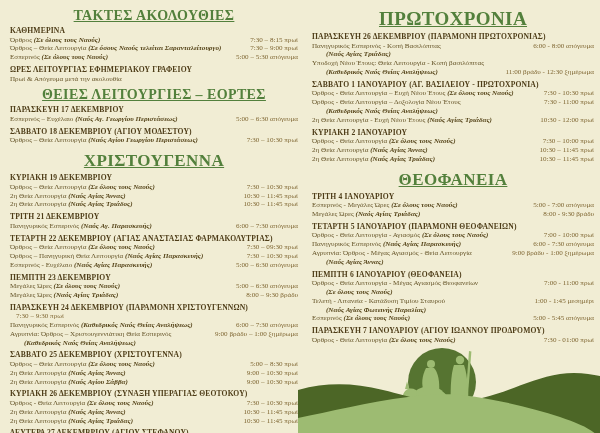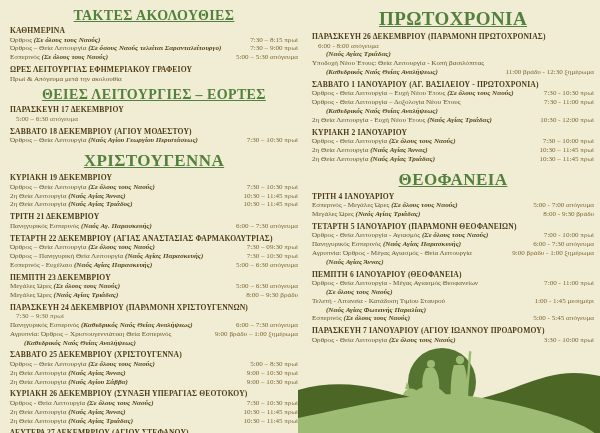--- a/index.html
+++ b/index.html
@@ -63,20 +63,21 @@
         <div class="row">
           <span class="txt"><span>Πρωί &amp; Απόγευμα μετά την ακολουθία</span></span>
         </div>
       </div>
     </section>
     <section>
       <div class="sec-title t-md">ΘΕΙΕΣ ΛΕΙΤΟΥΡΓΙΕΣ – ΕΟΡΤΕΣ</div>
       <div class="day-block">
         <div class="day-header">ΠΑΡΑΣΚΕΥΗ 17 ΔΕΚΕΜΒΡΙΟΥ</div>
         <div class="row">
+          <span class="txt"><span>Εσπερινός – Ευχέλαιο </span><span class="church">(Ναός Αγ. Γεωργίου Περιστάσεως)</span></span>
           <span class="time">5:00 – 6:30 απόγευμα</span>
         </div>
       </div>
       <div class="day-block">
         <div class="day-header">ΣΑΒΒΑΤΟ 18 ΔΕΚΕΜΒΡΙΟΥ (ΑΓΙΟΥ ΜΟΔΕΣΤΟΥ)</div>
         <div class="row">
           <span class="txt"><span>Όρθρος – Θεία Λειτουργία </span><span class="church">(Ναός Αγίου Γεωργίου Περιστάσεως)</span></span>
           <span class="time">7:30 – 10:30 πρωί</span>
         </div>
       </div>
@@ -182,20 +183,21 @@
         <div class="day-header">ΔΕΥΤΕΡΑ 27 ΔΕΚΕΜΒΡΙΟΥ (ΑΓΙΟΥ ΣΤΕΦΑΝΟΥ)</div>
       </div>
     </section>
   </div>
 <div class="col col-right">
     <section>
       <div class="sec-title t-xl">ΠΡΩΤΟΧΡΟΝΙΑ</div>
       <div class="day-block">
         <div class="day-header">ΠΑΡΑΣΚΕΥΗ 26 ΔΕΚΕΜΒΡΙΟΥ (ΠΑΡΑΜΟΝΗ ΠΡΩΤΟΧΡΟΝΙΑΣ)</div>
         <div class="row">
+          <span class="txt"><span>Πανηγυρικός Εσπερινός - Κοπή Βασιλόπιτας</span></span>
           <span class="time">6:00 - 8:00 απόγευμα</span>
         </div>
         <div class="row indent">
           <span class="txt"><span></span><span class="church">(Ναός Αγίας Τριάδας)</span></span>
         </div>
         <div class="row">
           <span class="txt"><span>Υποδοχή Νέου Έτους: Θεία Λειτουργία - Κοπή βασιλόπιτας</span></span>
         </div>
         <div class="row indent">
           <span class="txt"><span></span><span class="church">(Καθεδρικός Ναός Θείας Αναλήψεως)</span></span>
@@ -285,21 +287,21 @@
         </div>
         <div class="row">
           <span class="txt"><span>Εσπερινός </span><span class="church">(Σε όλους τους Ναούς)</span></span>
           <span class="time">5:00 - 5:45 απόγευμα</span>
         </div>
       </div>
       <div class="day-block">
         <div class="day-header">ΠΑΡΑΣΚΕΥΗ 7 ΙΑΝΟΥΑΡΙΟΥ (ΑΓΙΟΥ ΙΩΑΝΝΟΥ ΠΡΟΔΡΟΜΟΥ)</div>
         <div class="row">
           <span class="txt"><span>Όρθρος - Θεία Λειτουργία </span><span class="church">(Σε όλους τους Ναούς)</span></span>
-          <span class="time">3:30 - 10:00 πρωί</span>
+          <span class="time">7:30 - 01:00 πρωί</span>
         </div>
       </div>
     </section>
   </div>
 
 <svg class="illu" viewBox="0 0 302 95" preserveAspectRatio="none" aria-hidden="true">
   <circle cx="144" cy="44" r="34" fill="#567431"></circle>
   <g fill="#9dbb72">
     <circle cx="162" cy="22" r="4.2"></circle>
     <path d="M156,27 C153,36 152,50 153,77 L170,77 C171,58 170,38 166,27 Z"></path>

